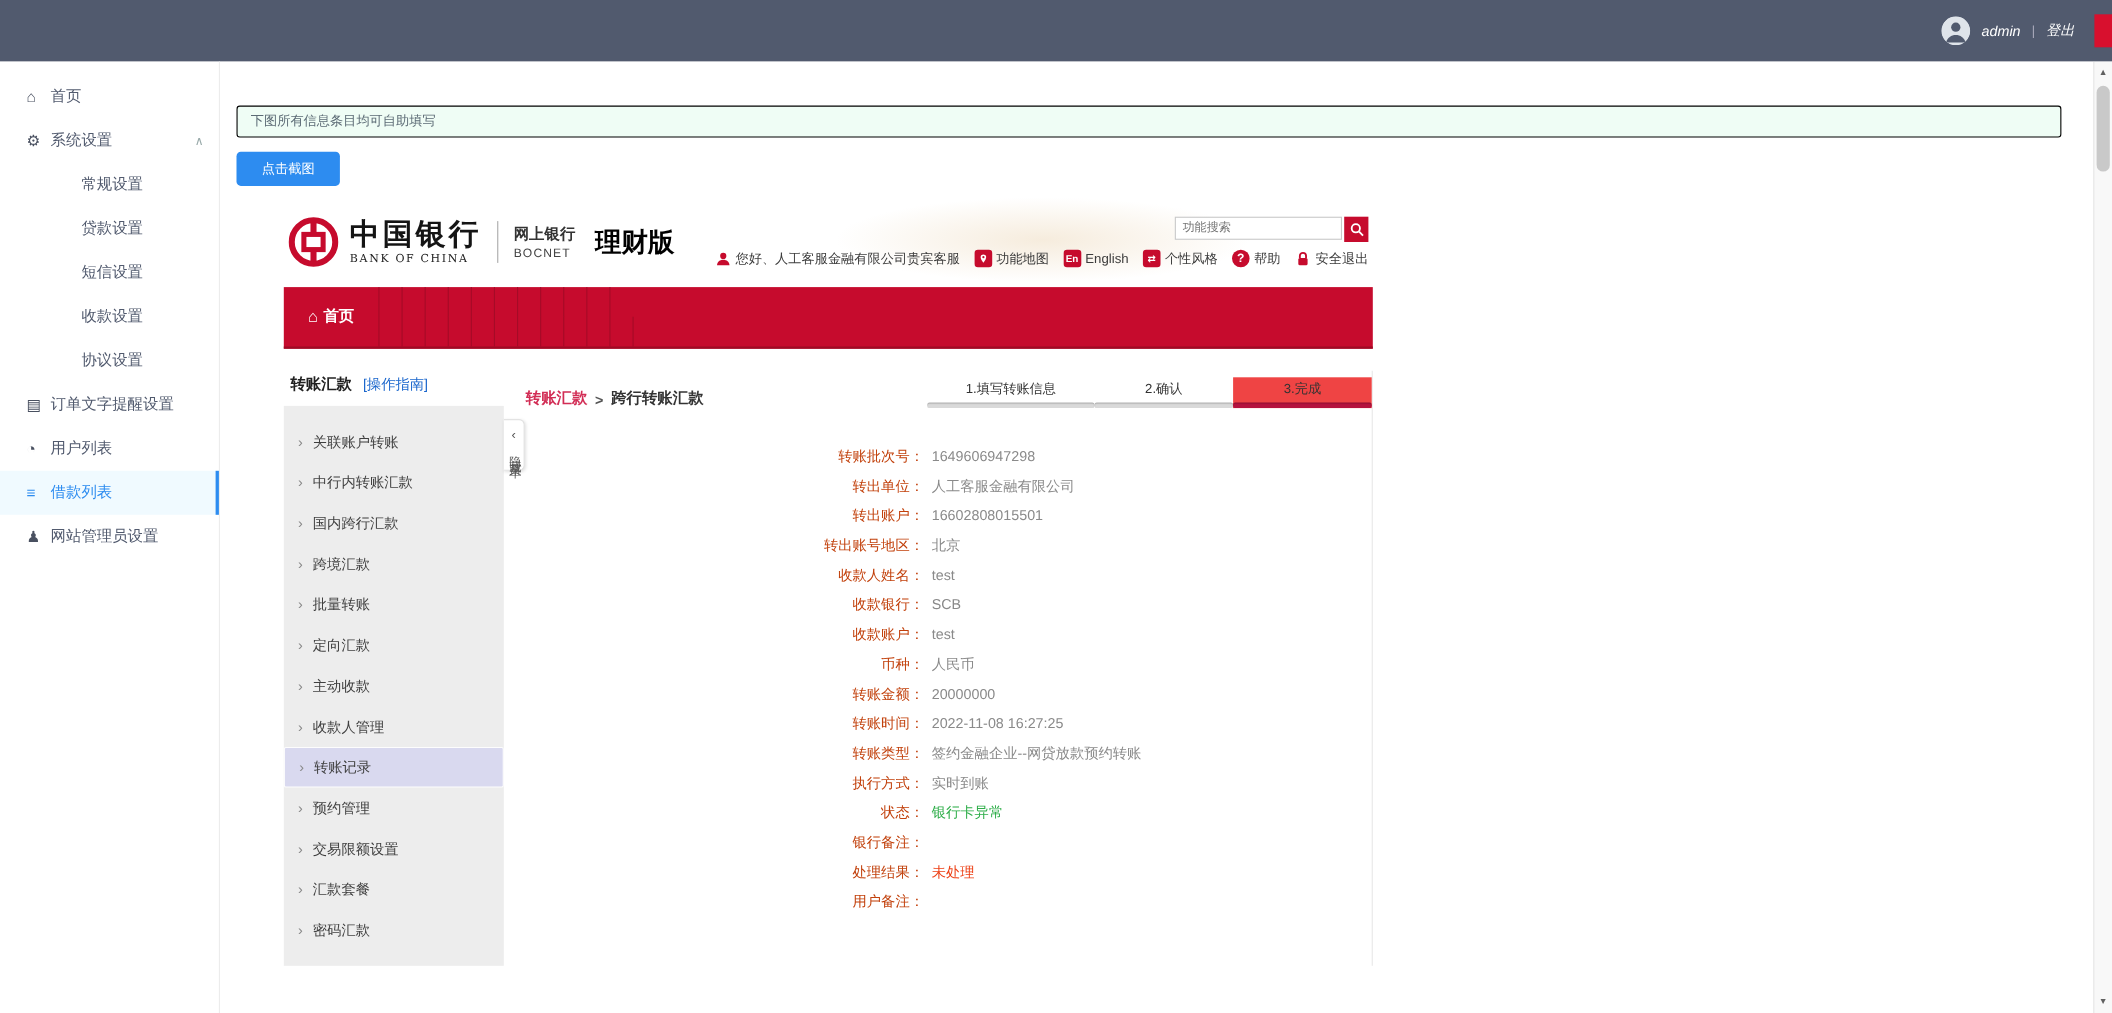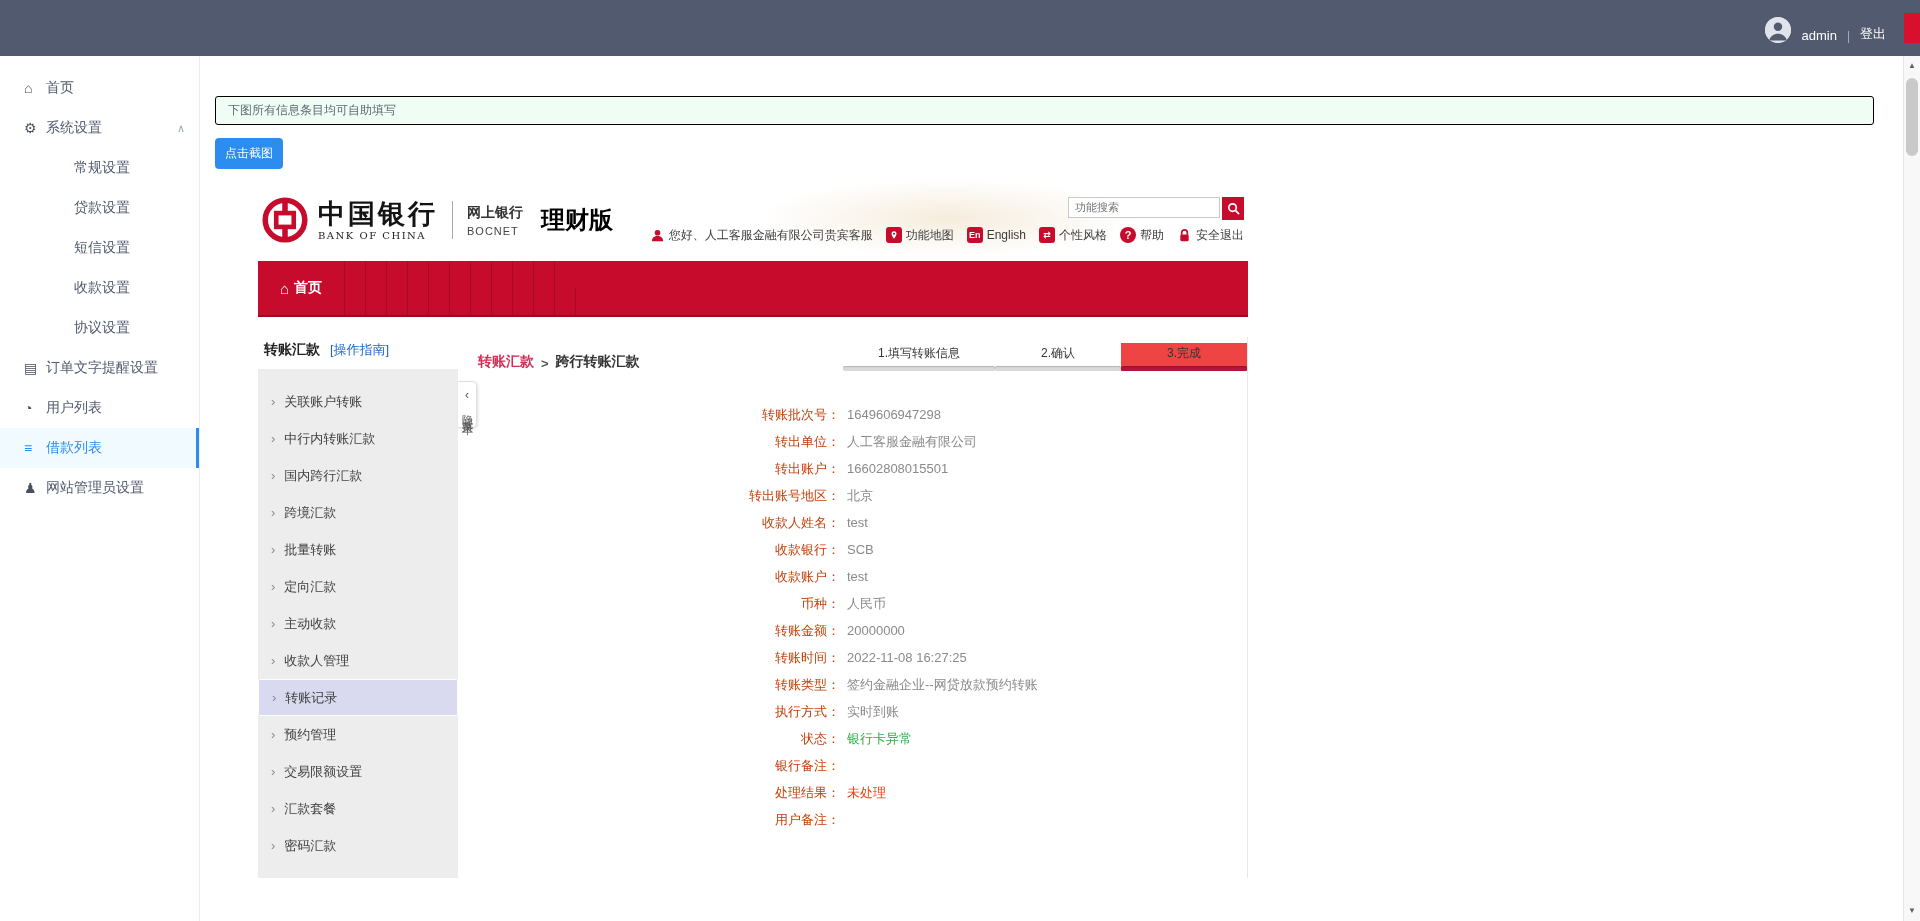--- a/index.html
+++ b/index.html
@@ -2,21 +2,21 @@
 <html><head>
 <meta charset="utf-8">
 <style>
   * { margin:0; padding:0; box-sizing:border-box; }
   html,body { width:1920px; height:921px; overflow:hidden; background:#fff;
               font-family:"Liberation Sans","DejaVu Sans",sans-serif; }
 
   
   .topbar { height:56px; background:#515a6e; display:flex; align-items:center;
             justify-content:flex-end; padding-left:20px; }
-  .topbar-right { display:flex; align-items:flex-end; gap:10px; }
+  .topbar-right { display:flex; align-items:center; gap:10px;font-style:italic; }
   .avatar { width:26px; height:26px; border-radius:50%; background:#dfe4ea;
             display:flex; align-items:center; justify-content:center; overflow:hidden; }
   .tb-user { color:#fff; font-size:13px; }
   .tb-sep { color:#aab; font-size:12px; }
   .tb-logout { color:#fff; font-size:13px; cursor:pointer; }
   .edge-red { width:16px; height:30px; background:#d8102e; margin-left:8px; }
 
   
   .layout { display:flex; height:865px; }
   .admin-sidebar { width:200px; background:#fff; border-right:1px solid #ececec;
@@ -30,21 +30,21 @@
   .s-item.active { background:#f0faff; color:#2d8cf0; }
   .s-item.active .s-icon { color:#2d8cf0; }
   .s-item.active::after { content:""; position:absolute; right:0; top:0; bottom:0;
                           width:3px; background:#2d8cf0; }
 
   .main { flex:1; padding:40px 46px 0 15px; background:#fff; overflow:hidden; }
 
   .notice { border:1px solid #000000; background:#effdf5; border-radius:3px;
             font-size:12px; color:#5c6b75; padding:5px 12px; }
   .shot-btn { margin-top:13px; background:#2d8cf0; color:#fff; border:none;
-              border-radius:4px; font-size:12px; padding:7px 10px; cursor:pointer; }
+              border-radius:4px; font-size:12px; padding:7px 23px; cursor:pointer; }
 
   
   .bank { width:990px; margin:10px 0 0 43px; position:relative; }
 
   .bank-header { display:flex; align-items:center; height:82px; position:relative; padding:0 4px; }
   .header-decor { position:absolute; right:110px; top:0; width:380px; height:78px;
                   background:radial-gradient(ellipse at center,#f6ecdd 0%,rgba(246,236,221,0) 70%);
                   pointer-events:none; }
   .boc-logo { width:46px; height:46px; flex-shrink:0; }
   .brand-block { margin-left:10px; }

